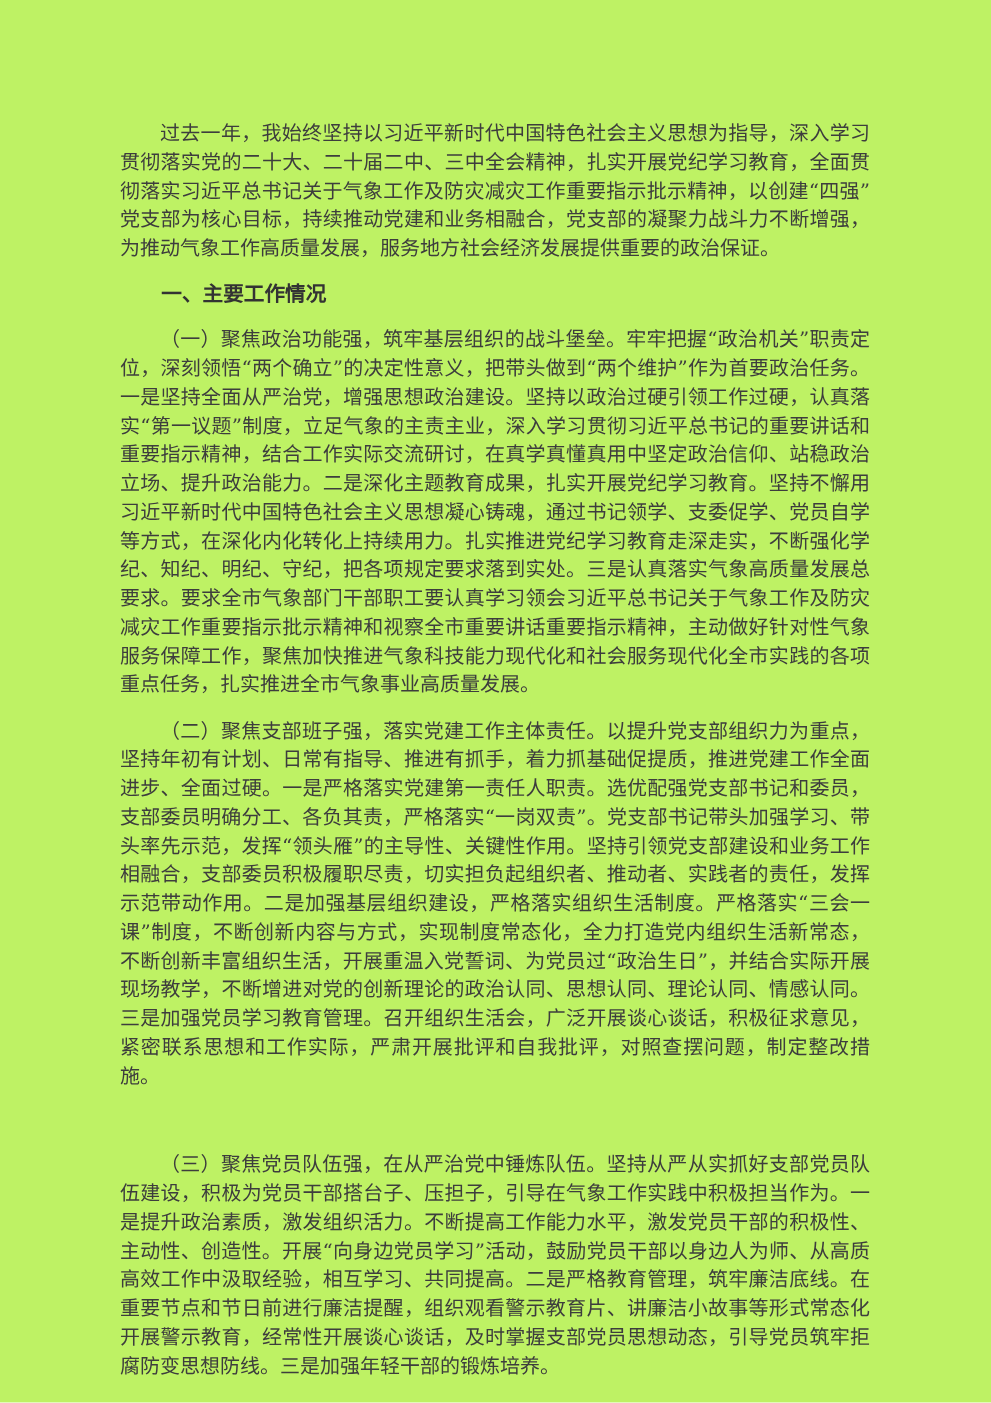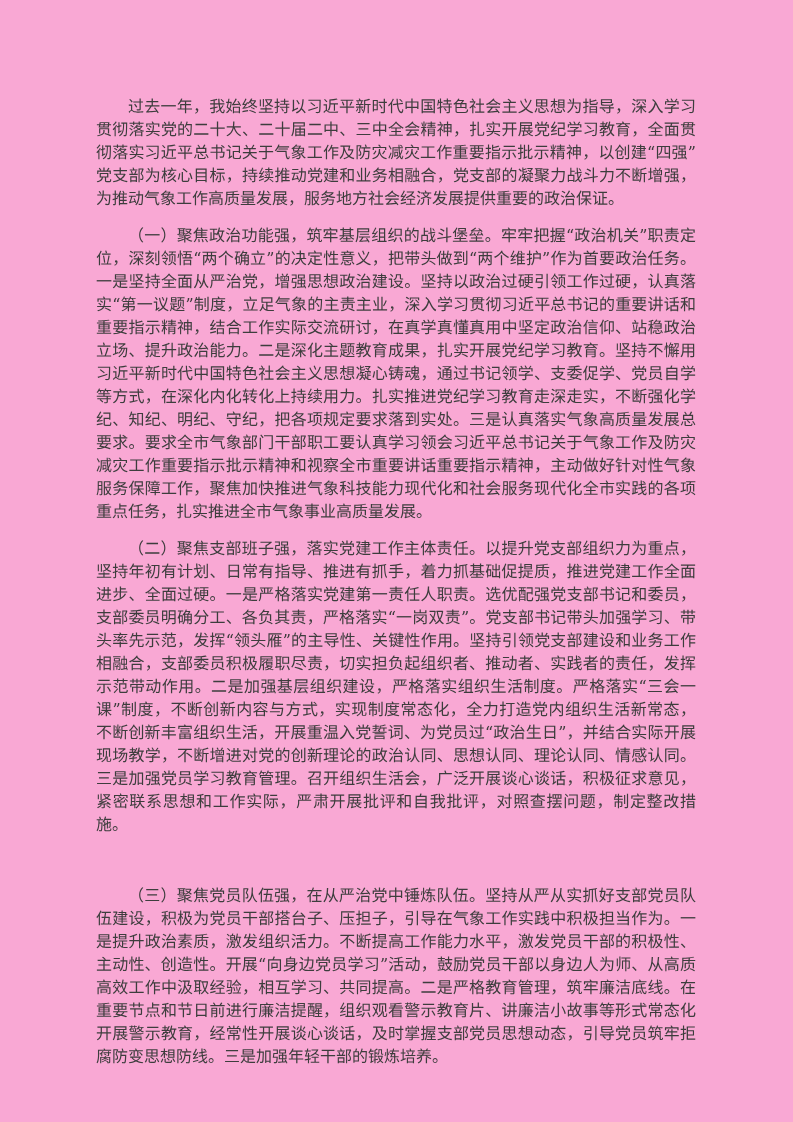--- a/index.html
+++ b/index.html
@@ -5,21 +5,21 @@
   html, body {
     margin: 0;
     padding: 0;
     background: #ffffff;
   }
   .page {
     position: relative;
     width: 793px;
     height: 1122px;
     margin: 0;
-    background: #f9a8d4;
+    background: #bef264;
     box-sizing: border-box;
     padding: 95px 97px 60px 96px;
     overflow: hidden;
     font-family: "DejaVu Serif", "Liberation Serif", serif;
     font-size: 16px;
     line-height: 23px;
     color: #3d3d3d;
   }
   .para {
     margin: 0 0 14px 0;
@@ -40,19 +40,20 @@
     margin-bottom: 0;
     margin-top: 48px;
   }
 </style>
 </head>
 <body>
 
 <div class="page">
   <p class="para">过去一年，我始终坚持以习近平新时代中国特色社会主义思想为指导，深入学习贯彻落实党的二十大、二十届二中、三中全会精神，扎实开展党纪学习教育，全面贯彻落实习近平总书记关于气象工作及防灾减灾工作重要指示批示精神，以创建“四强”党支部为核心目标，持续推动党建和业务相融合，党支部的凝聚力战斗力不断增强，为推动气象工作高质量发展，服务地方社会经济发展提供重要的政治保证。</p>
 
+  <h2 class="section-heading">一、主要工作情况</h2>
 
   <p class="para">（一）聚焦政治功能强，筑牢基层组织的战斗堡垒。牢牢把握“政治机关”职责定位，深刻领悟“两个确立”的决定性意义，把带头做到“两个维护”作为首要政治任务。一是坚持全面从严治党，增强思想政治建设。坚持以政治过硬引领工作过硬，认真落实“第一议题”制度，立足气象的主责主业，深入学习贯彻习近平总书记的重要讲话和重要指示精神，结合工作实际交流研讨，在真学真懂真用中坚定政治信仰、站稳政治立场、提升政治能力。二是深化主题教育成果，扎实开展党纪学习教育。坚持不懈用习近平新时代中国特色社会主义思想凝心铸魂，通过书记领学、支委促学、党员自学等方式，在深化内化转化上持续用力。扎实推进党纪学习教育走深走实，不断强化学纪、知纪、明纪、守纪，把各项规定要求落到实处。三是认真落实气象高质量发展总要求。要求全市气象部门干部职工要认真学习领会习近平总书记关于气象工作及防灾减灾工作重要指示批示精神和视察全市重要讲话重要指示精神，主动做好针对性气象服务保障工作，聚焦加快推进气象科技能力现代化和社会服务现代化全市实践的各项重点任务，扎实推进全市气象事业高质量发展。</p>
 
   <p class="para">（二）聚焦支部班子强，落实党建工作主体责任。以提升党支部组织力为重点，坚持年初有计划、日常有指导、推进有抓手，着力抓基础促提质，推进党建工作全面进步、全面过硬。一是严格落实党建第一责任人职责。选优配强党支部书记和委员，支部委员明确分工、各负其责，严格落实“一岗双责”。党支部书记带头加强学习、带头率先示范，发挥“领头雁”的主导性、关键性作用。坚持引领党支部建设和业务工作相融合，支部委员积极履职尽责，切实担负起组织者、推动者、实践者的责任，发挥示范带动作用。二是加强基层组织建设，严格落实组织生活制度。严格落实“三会一课”制度，不断创新内容与方式，实现制度常态化，全力打造党内组织生活新常态，不断创新丰富组织生活，开展重温入党誓词、为党员过“政治生日”，并结合实际开展现场教学，不断增进对党的创新理论的政治认同、思想认同、理论认同、情感认同。三是加强党员学习教育管理。召开组织生活会，广泛开展谈心谈话，积极征求意见，紧密联系思想和工作实际，严肃开展批评和自我批评，对照查摆问题，制定整改措施。</p>
 
   <p class="para">（三）聚焦党员队伍强，在从严治党中锤炼队伍。坚持从严从实抓好支部党员队伍建设，积极为党员干部搭台子、压担子，引导在气象工作实践中积极担当作为。一是提升政治素质，激发组织活力。不断提高工作能力水平，激发党员干部的积极性、主动性、创造性。开展“向身边党员学习”活动，鼓励党员干部以身边人为师、从高质高效工作中汲取经验，相互学习、共同提高。二是严格教育管理，筑牢廉洁底线。在重要节点和节日前进行廉洁提醒，组织观看警示教育片、讲廉洁小故事等形式常态化开展警示教育，经常性开展谈心谈话，及时掌握支部党员思想动态，引导党员筑牢拒腐防变思想防线。三是加强年轻干部的锻炼培养。</p>
 </div>
 
 </body></html>

